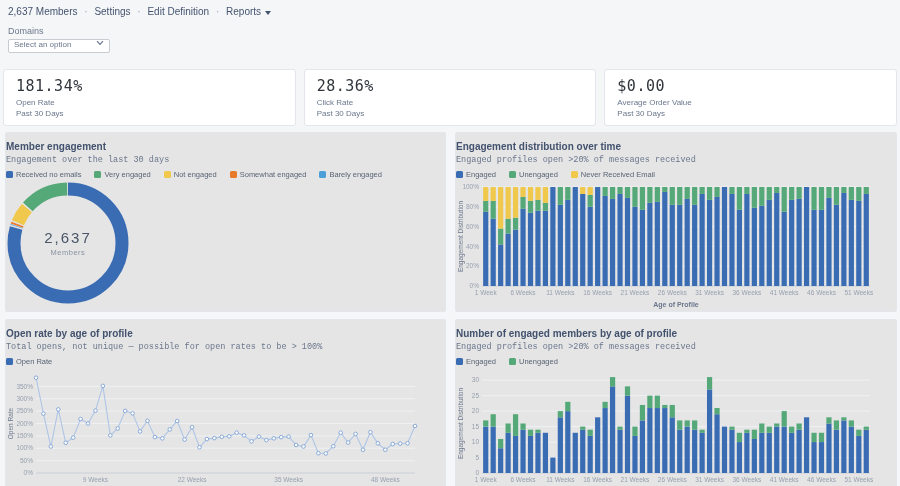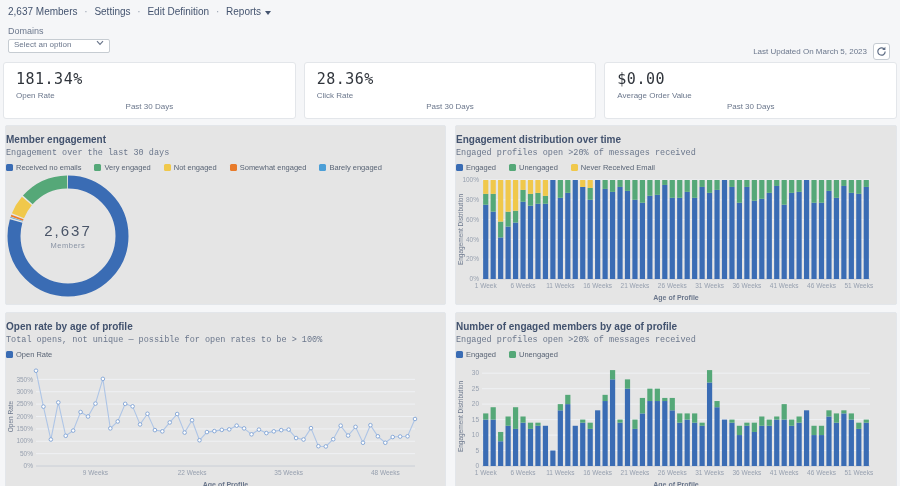--- a/index.html
+++ b/index.html
@@ -19,25 +19,25 @@
   .controls { position:relative; margin:9px 10px 0 8px; height:36px; }
   .domains-label { font-size:9px; color:#6b778c; }
   .domains-select { width:102px; height:14px; margin-top:3px; background:#fff;
     border:1px solid #c6ccd2; border-radius:2px; display:flex; align-items:flex-start;
     justify-content:space-between; padding:0 5px; font-size:8px; color:#6b778c; cursor:pointer; }
   .last-updated { position:absolute; right:0; bottom:2px; display:flex; align-items:center;
     gap:6px; font-size:8px; color:#6b778c; }
   .refresh-btn { width:17px; height:17px; background:#fff; border:1px solid #c6ccd2;
     border-radius:3px; display:flex; align-items:center; justify-content:center; cursor:pointer; padding:0; }
   
-  .kpi-row { display:flex; gap:8px; margin:0 3px 0 3px; }
+  .kpi-row { display:flex; gap:8px; margin:7px 3px 0 3px; }
   .kpi-card { flex:1; background:#fff; border:1px solid #e3e6ea; border-radius:3px; padding:7px 12px 7px; }
   .kpi-value { font-family:"DejaVu Sans Mono", monospace; font-size:15px; color:#30353c; letter-spacing:0.5px; }
   .kpi-label { font-size:8px; color:#6b778c; margin-top:3px; }
-  .kpi-sub   { font-size:8px; color:#6b778c; margin-top:2px;text-align:center; }
+  .kpi-sub   { font-size:8px; color:#6b778c; margin-top:2px; }
   
   .grid { display:grid; grid-template-columns:441px 442px; grid-template-rows:180px 180px;
     gap:7px 9px; margin:6px 3px 0 5px; }
   .panel { background:#e5e5e5; border:1px solid #e3e6ea; border-radius:2px; padding:8px 0; overflow:hidden; }
   .panel-title { font-size:10px; font-weight:bold; color:#42526e; }
   .panel-sub { font-size:8.5px; color:#6b778c; margin-top:3px;font-family:Liberation Mono, monospace; }
   .legend { display:flex; gap:13px; margin-top:5px; font-size:7.5px; color:#596475; align-items:center; flex-wrap:wrap; }
   .legend-item { display:flex; align-items:center; gap:3px; cursor:pointer; }
   .sw { width:7px; height:7px; border-radius:1.5px; display:inline-block; }
   svg.chart { display:block; margin-top:2px; }
@@ -57,29 +57,20 @@
   <span class="crumb"><span>Reports</span><span class="caret-down"></span></span>
 </div>
 
 <div class="controls">
   <div class="domains-label">Domains</div>
   <div class="domains-select">
     <span>Select an option</span>
     <svg width="8" height="6" viewBox="0 0 8 6">
         <path d="M1 1.2 L4 4.4 L7 1.2" stroke="#6b778c" stroke-width="1.2" fill="none"></path>
       </svg>
-  </div>
-  <div class="last-updated">
-    <span>Last Updated On March 5, 2023</span>
-    <button class="refresh-btn">
-      <svg width="11" height="11" viewBox="0 0 24 24">
-        <path fill="none" stroke="#5e6c84" stroke-width="2.6" d="M20 12a8 8 0 1 1-2.3-5.6"></path>
-        <path fill="#5e6c84" d="M20.5 1.5v7h-7z"></path>
-      </svg>
-    </button>
   </div>
 </div>
 
 <div class="kpi-row">
   <div class="kpi-card">
     <div class="kpi-value">181.34%</div>
     <div class="kpi-label">Open Rate</div>
     <div class="kpi-sub">Past 30 Days</div>
   </div>
   <div class="kpi-card">

